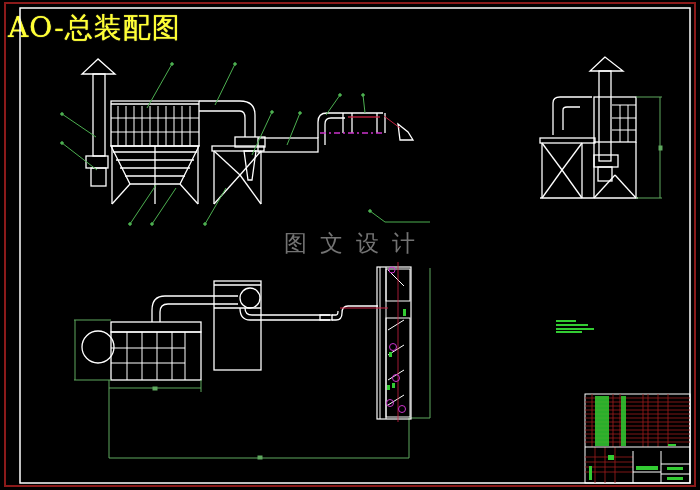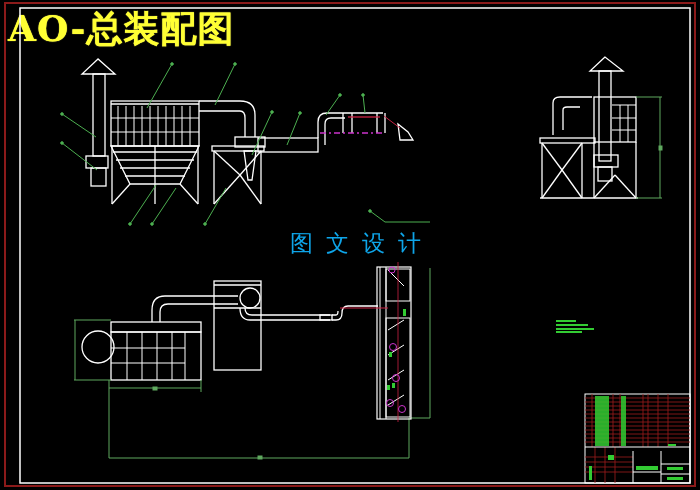--- a/index.html
+++ b/index.html
@@ -1,19 +1,19 @@
 <!DOCTYPE html>
 <html><head>
 <meta charset="utf-8">
 <style>
   html,body{margin:0;padding:0;background:#000;}
   body{width:700px;height:490px;overflow:hidden;position:relative;font-family:"DejaVu Sans",sans-serif;}
   #canvas{position:absolute;left:0;top:0;width:700px;height:490px;}
-  .title{position:absolute;left:8px;top:6px;color:#ffff33;font-family:"DejaVu Serif",serif;font-weight:bold;font-size:36px;letter-spacing:1px;line-height:44px;white-space:nowrap;text-shadow:0 0 1px #ffff66;}
-  .watermark{position:absolute;left:290px;top:228px;color:#0ea5e9;font-family:Liberation Serif, serif;font-size:23px;letter-spacing:13px;white-space:nowrap;}
+  .title{position:absolute;left:8px;top:6px;color:#ffff33;font-family:"DejaVu Serif",serif;font-weight:normal;font-size:28px;letter-spacing:1px;line-height:44px;white-space:nowrap;text-shadow:0 0 1px #ffff66;}
+  .watermark{position:absolute;left:284px;top:228px;color:#737373;font-family:Liberation Serif, serif;font-size:23px;letter-spacing:13px;white-space:nowrap;}
 </style>
 </head>
 <body>
 
 <div class="title">AO-总装配图</div>
 <div class="watermark">图文设计</div>
 
 <svg id="canvas" viewBox="0 0 700 490" xmlns="http://www.w3.org/2000/svg">
 
   <g>

